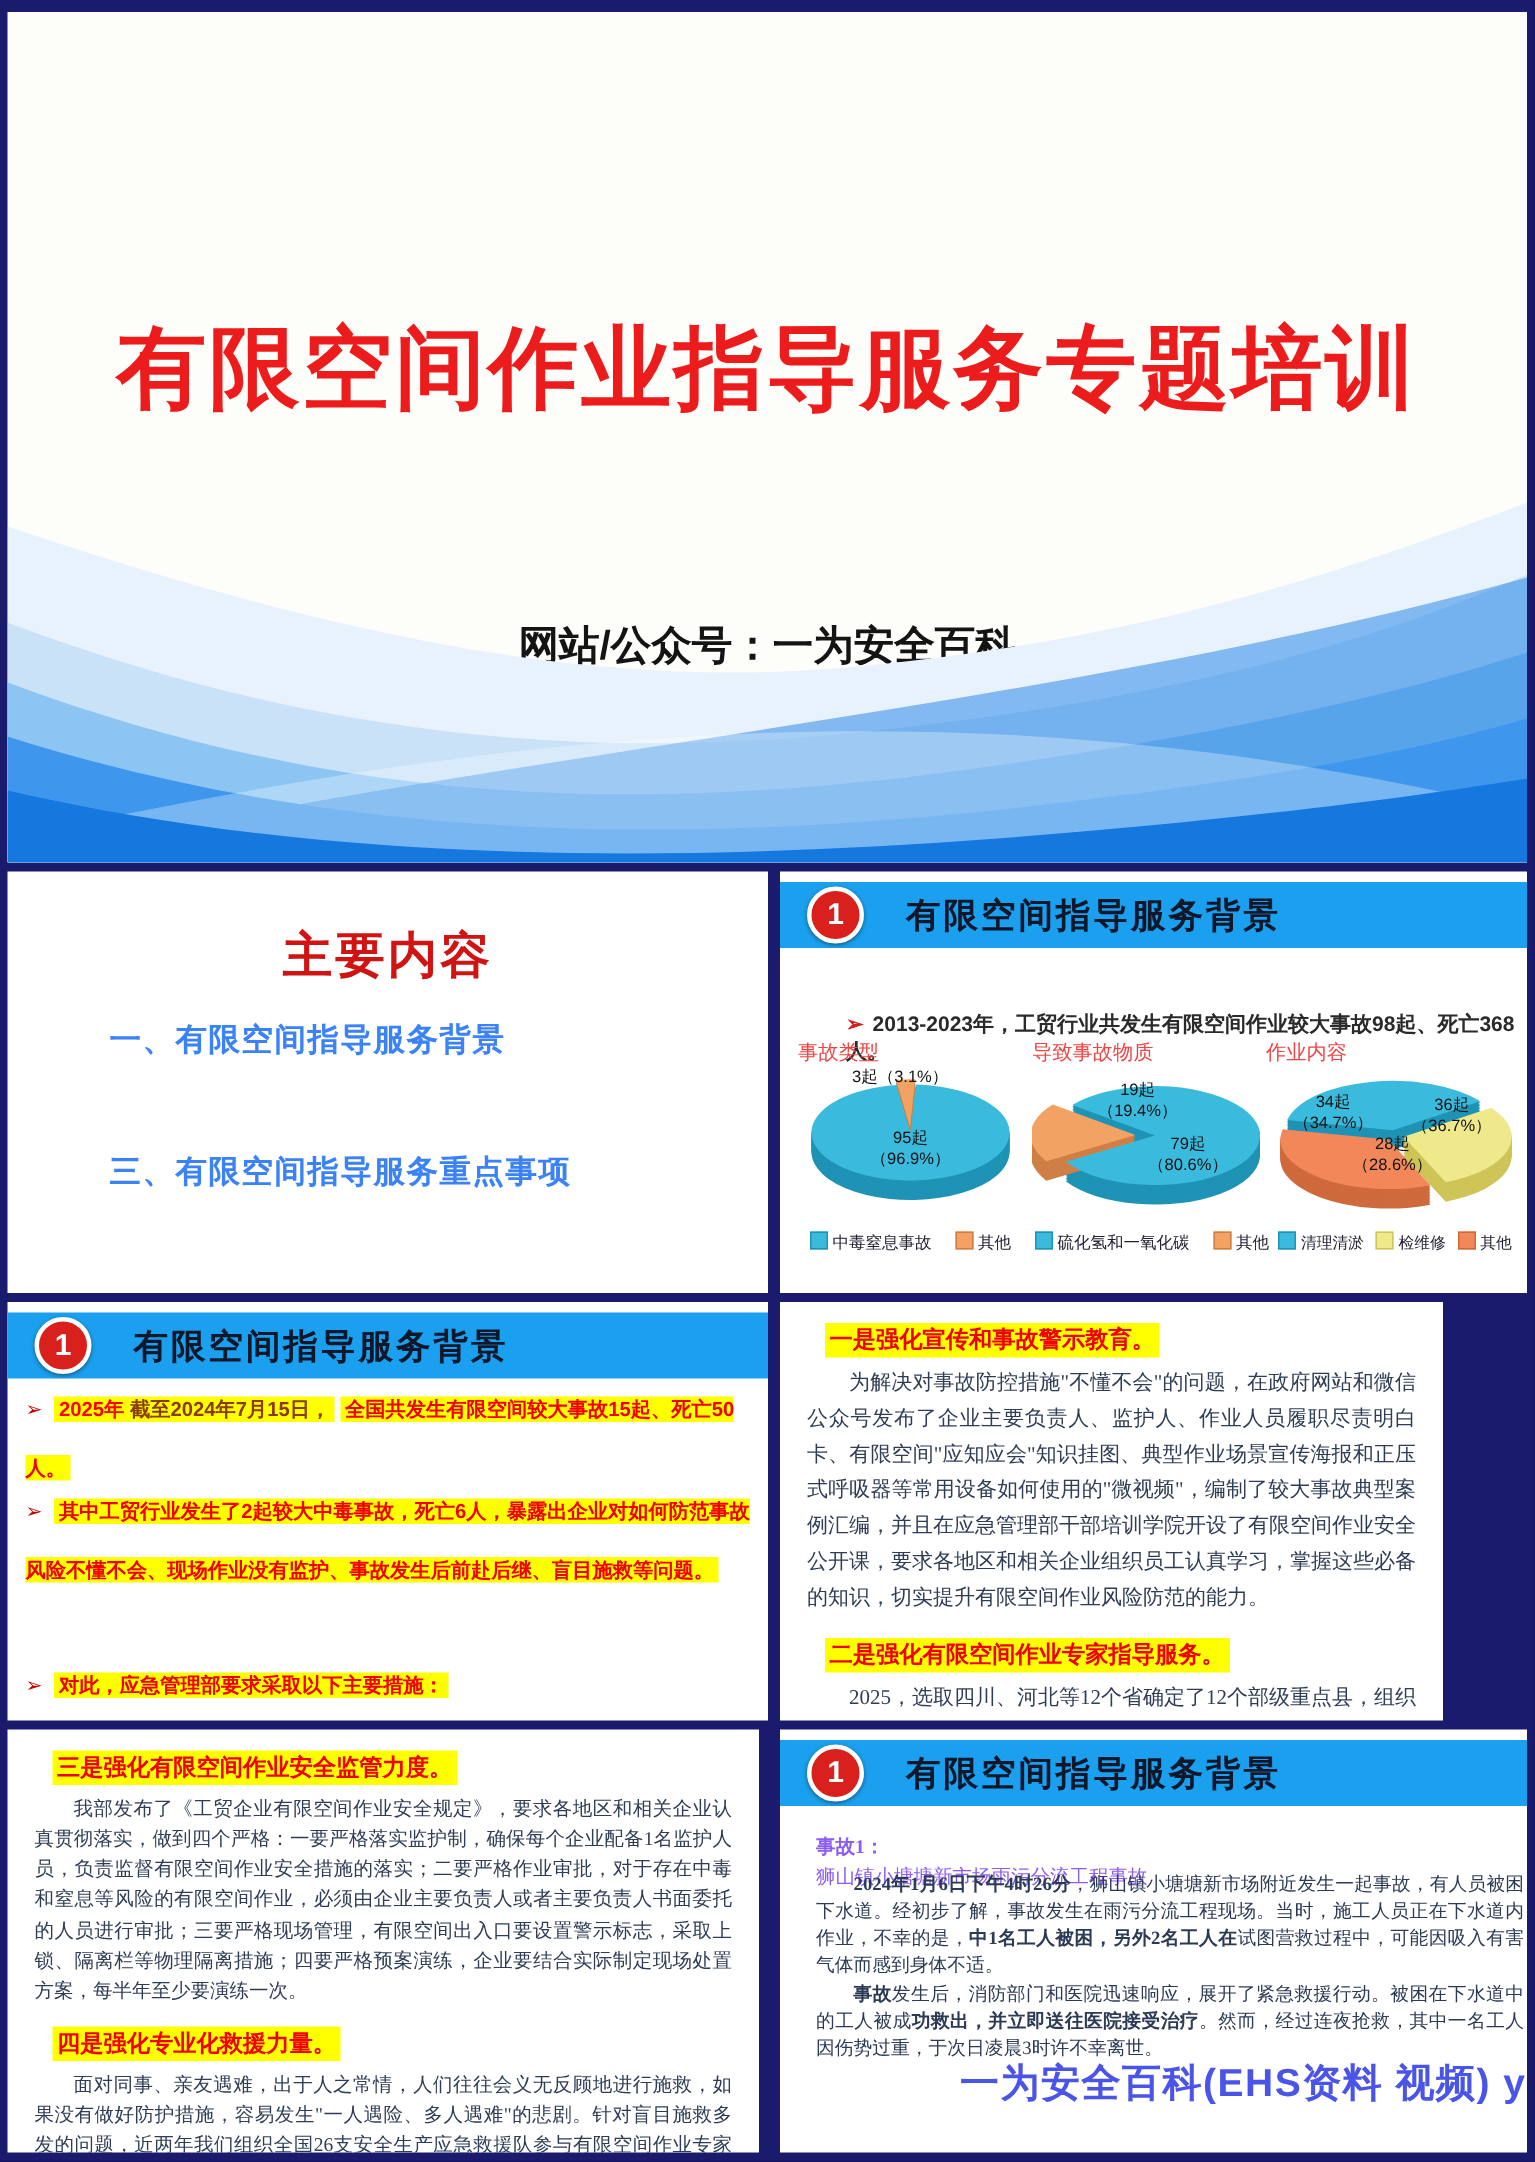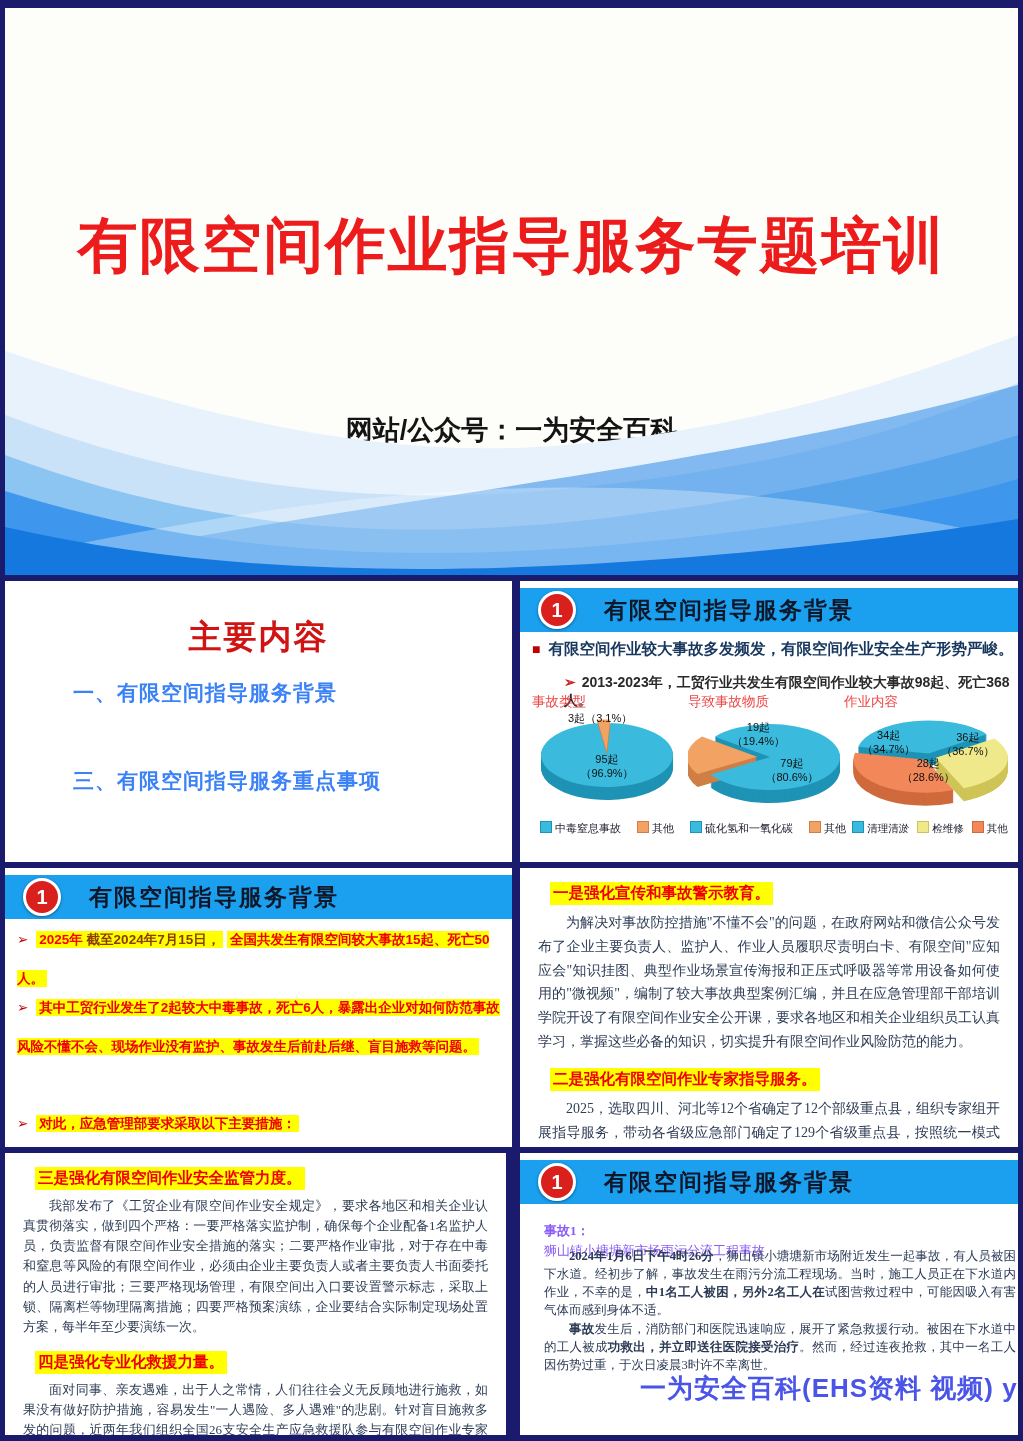--- a/index.html
+++ b/index.html
@@ -3,21 +3,21 @@
 <meta charset="utf-8">
 <style>
   html,body{margin:0;padding:0;background:#15155c;}
   .canvas{position:relative;width:1023px;height:1441px;background:#1b1b6e;overflow:hidden;
           font-family:"Liberation Sans",sans-serif;padding-left:12px;}
   .slide{position:absolute;background:#ffffff;box-sizing:border-box;overflow:hidden;}
   #slide-title{left:5px;top:8px;width:1013px;height:567px;background:#fdfdfa;}
   #slide-menu{left:5px;top:581px;width:507px;height:281px;}
   #slide-bg{left:520px;top:581px;width:498px;height:281px;}
   #slide-stats{left:5px;top:868px;width:507px;height:279px;}
-  #slide-m1{left:520px;top:868px;width:498px;height:279px;}
+  #slide-m1{left:520px;top:868px;width:442px;height:279px;}
   #slide-m2{left:5px;top:1153px;width:501px;height:282px;}
   #slide-case{left:520px;top:1153px;width:498px;height:282px;}
 
   
   .main-title{position:absolute;left:0;right:0;top:198px;text-align:center;
       font-size:60px;font-weight:900;color:#ed1c1c;letter-spacing:2px;white-space:nowrap;}
   .sub1{position:absolute;left:0;right:0;top:404px;text-align:center;font-size:27px;color:#141414;font-weight:600;}
   .sub2{position:absolute;left:0;right:0;top:456px;text-align:center;font-size:27px;color:#141414;font-weight:600;}
   .waves{position:absolute;left:0;bottom:0;width:100%;height:252px;}
 
@@ -100,23 +100,20 @@
   <div class="slide" id="slide-menu">
     <div class="menu-title">主要内容</div>
     <div class="menu-item mi0">一、有限空间指导服务背景</div>
     <div class="menu-item mi2">三、有限空间指导服务重点事项</div>
   </div>
 
   <div class="slide" id="slide-bg">
     <div class="hbar">
       <div class="badge">1</div>
       <div class="t">有限空间指导服务背景</div>
-    </div>
-    <div class="blt">
-      <span class="sq">■</span><span>有限空间作业较大事故多发频发，有限空间作业安全生产形势严峻。</span>
     </div>
     <div class="sublt">
       <span class="ar">➢</span><span>2013-2023年，工贸行业共发生有限空间作业较大事故98起、死亡368人。</span>
     </div>
     <div class="charts">
       <div class="chart" id="c1">
         <div class="c-title">事故类型</div>
         <svg class="pie" width="150" height="108">
             <path d="M75.00,59.00 L78.45,27.04 A66,32 0 1 1 65.63,27.32 Z" fill="#1e93b5"></path>
             <path d="M75.00,58.00 L78.45,26.04 A66,32 0 1 1 65.63,26.32 Z" fill="#1e93b5"></path>

